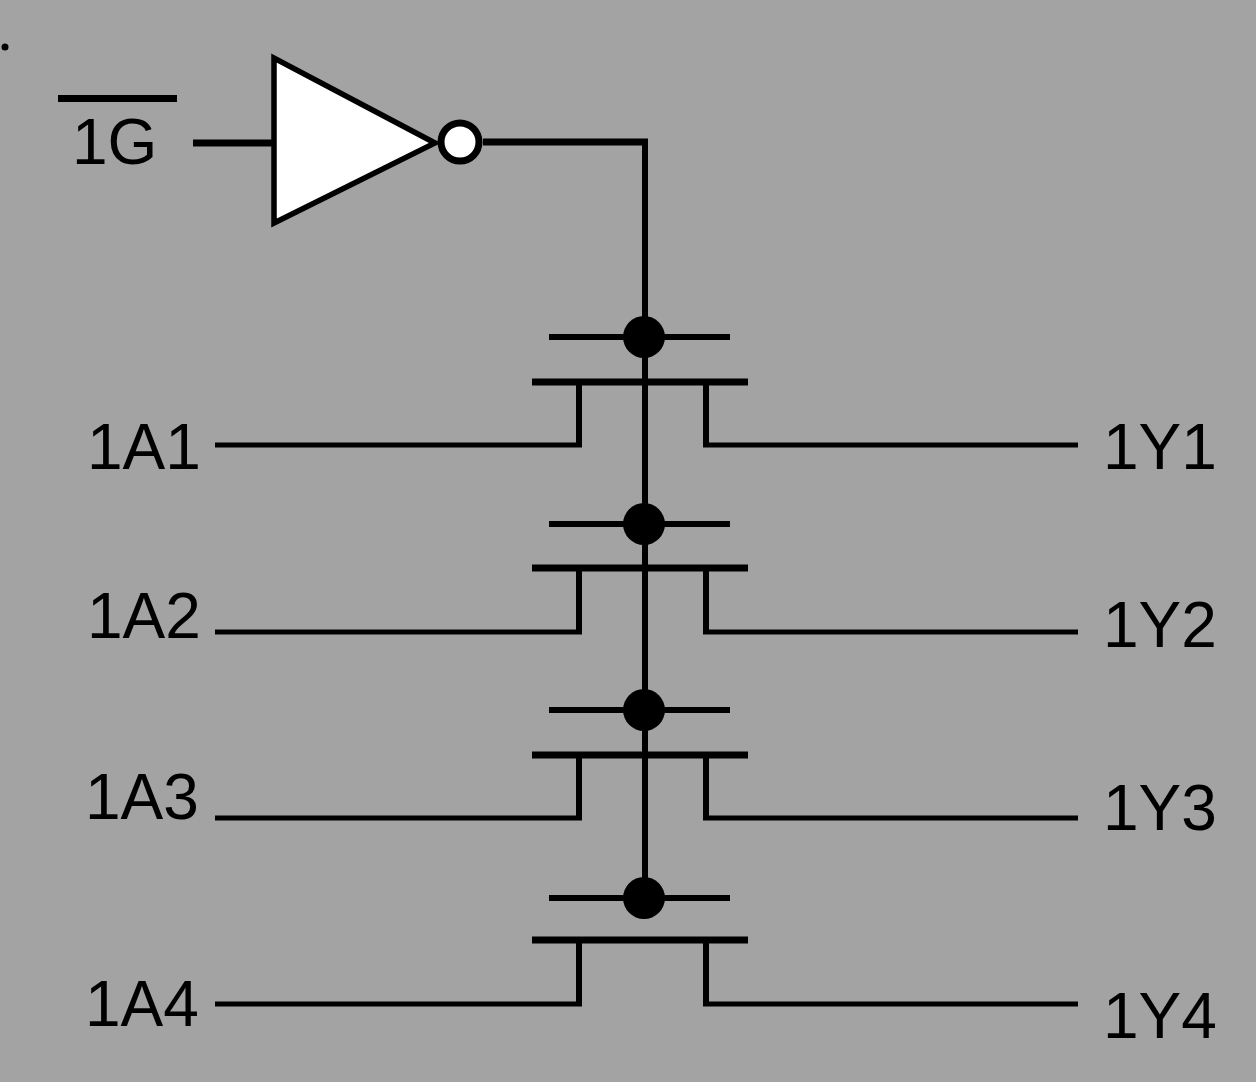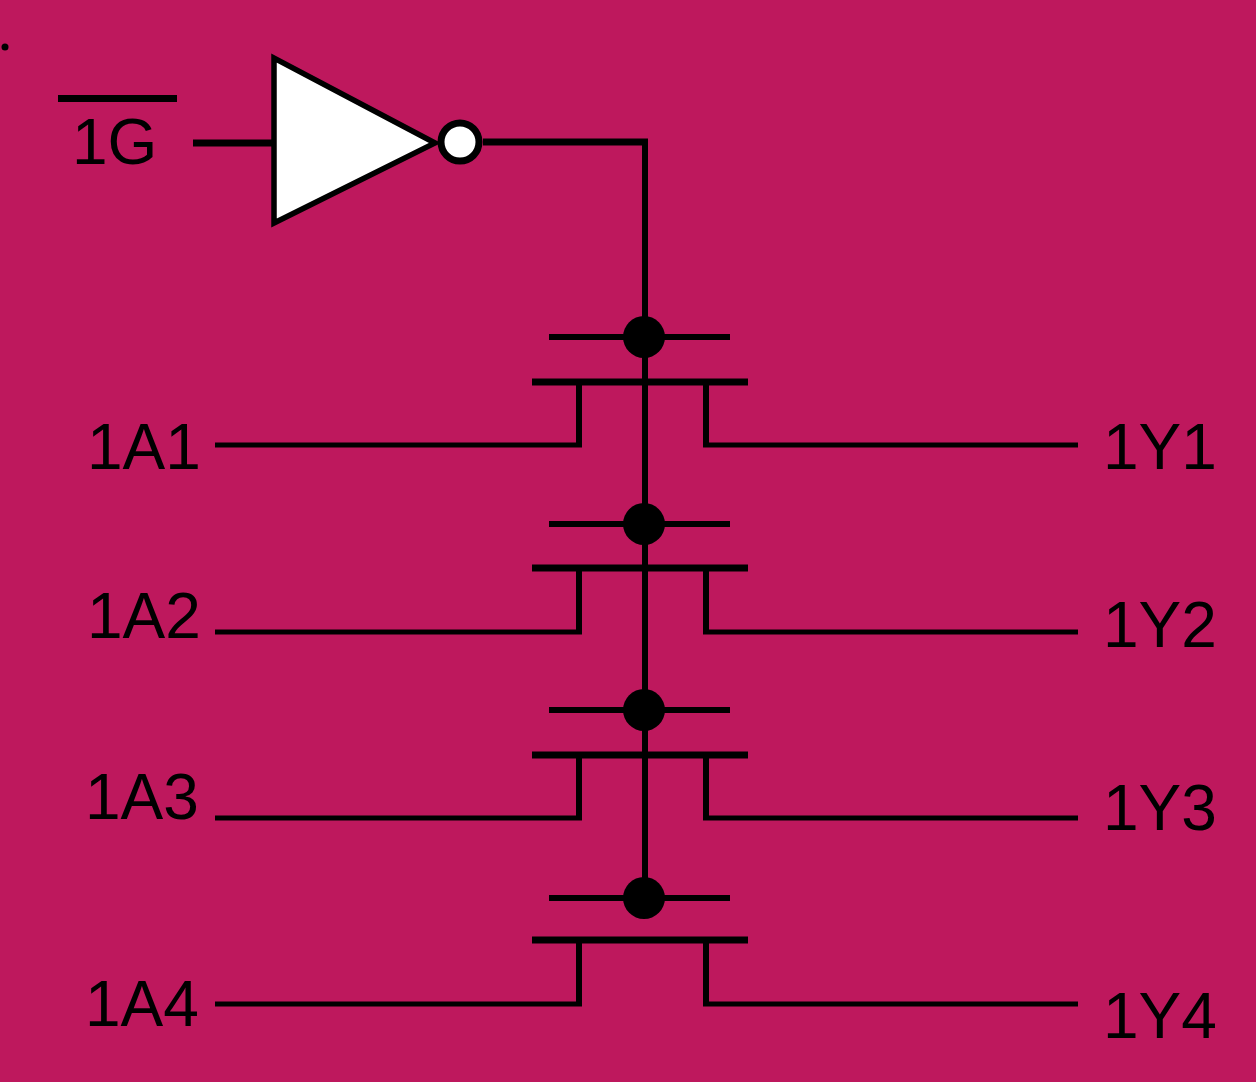--- a/index.html
+++ b/index.html
@@ -7,21 +7,21 @@
     padding: 0;
     background: #ffffff;
     width: 1256px;
     height: 1082px;
     overflow: hidden;
   }
   .diagram-wrap {
     width: 1256px;
     height: 1082px;
     position: relative;
-    background: #be185d;
+    background: #a3a3a3;
   }
   svg {
     display: block;
   }
   .port-label {
     font-family: "Liberation Sans", "DejaVu Sans", sans-serif;
     font-size: 64px;
     fill: #000000;
     letter-spacing: 0px;
   }

